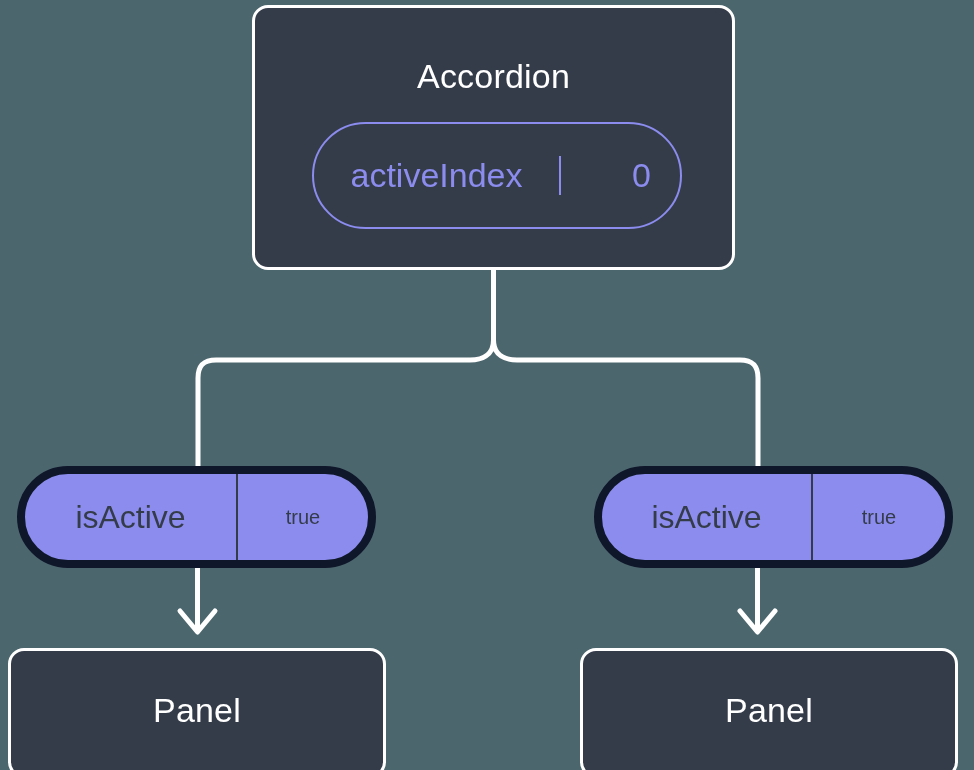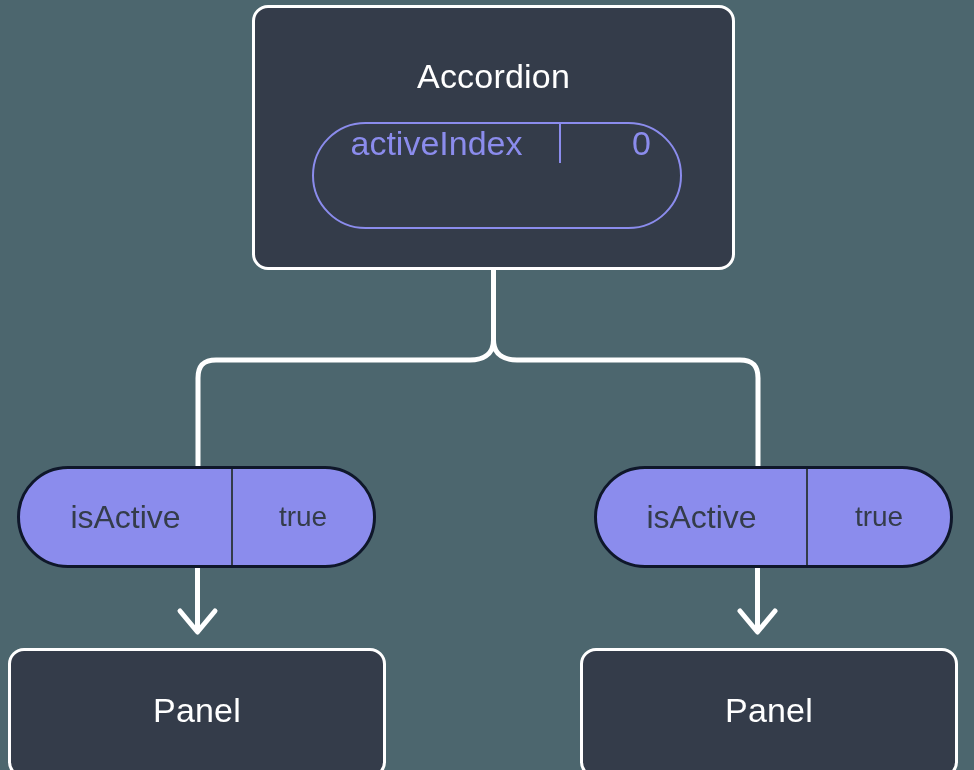--- a/index.html
+++ b/index.html
@@ -71,21 +71,21 @@
   .pill-outline {
     position: absolute;
     left: 57px;
     top: 114px;
     width: 370px;
     height: 107px;
     border: 2px solid #8b8ced;
     border-radius: 54px;
     box-sizing: border-box;
     display: flex;
-    align-items: flex-start;
+    align-items: center;
     background: transparent;
     gap: 42px;
   }
   .pill-outline .pk {
     flex: 0 0 247px;
     display: flex;
     align-items: center;
     justify-content: center;
     color: #8b8ced;
     font-size: 34px;
@@ -99,21 +99,21 @@
     justify-content: center;
     color: #8b8ced;
     font-size: 34px;
   }
 
   
   .pill-filled {
     position: absolute;
     height: 102px;
     background: #8b8ced;
-    border: 3px solid #0f172a;
+    border: 8px solid #0f172a;
     border-radius: 51px;
     box-sizing: border-box;
     display: flex;
     align-items: stretch;
     overflow: hidden;
   }
   .pill-filled.left  { left: 17px;  top: 466px; width: 359px; }
   .pill-filled.right { left: 594px; top: 466px; width: 359px; }
 
   .pill-filled .pk {
@@ -124,21 +124,21 @@
     font-size: 32px;
     border-right: 2px solid #343c4a;
     box-sizing: border-box;
   }
   .pill-filled .pv {
     flex: 1 1 auto;
     display: flex;
     align-items: center;
     justify-content: center;
     color: #343c4a;
-    font-size: 28px;
+    font-size: 20px;
   }
   .pill-filled.left  .pk { flex: 0 0 213px; }
   .pill-filled.right .pk { flex: 0 0 211px; }
 </style>
 </head>
 <body>
 
 <div id="stage">
 
   <svg id="wires" viewBox="0 0 974 770" width="974" height="770" aria-hidden="true">

